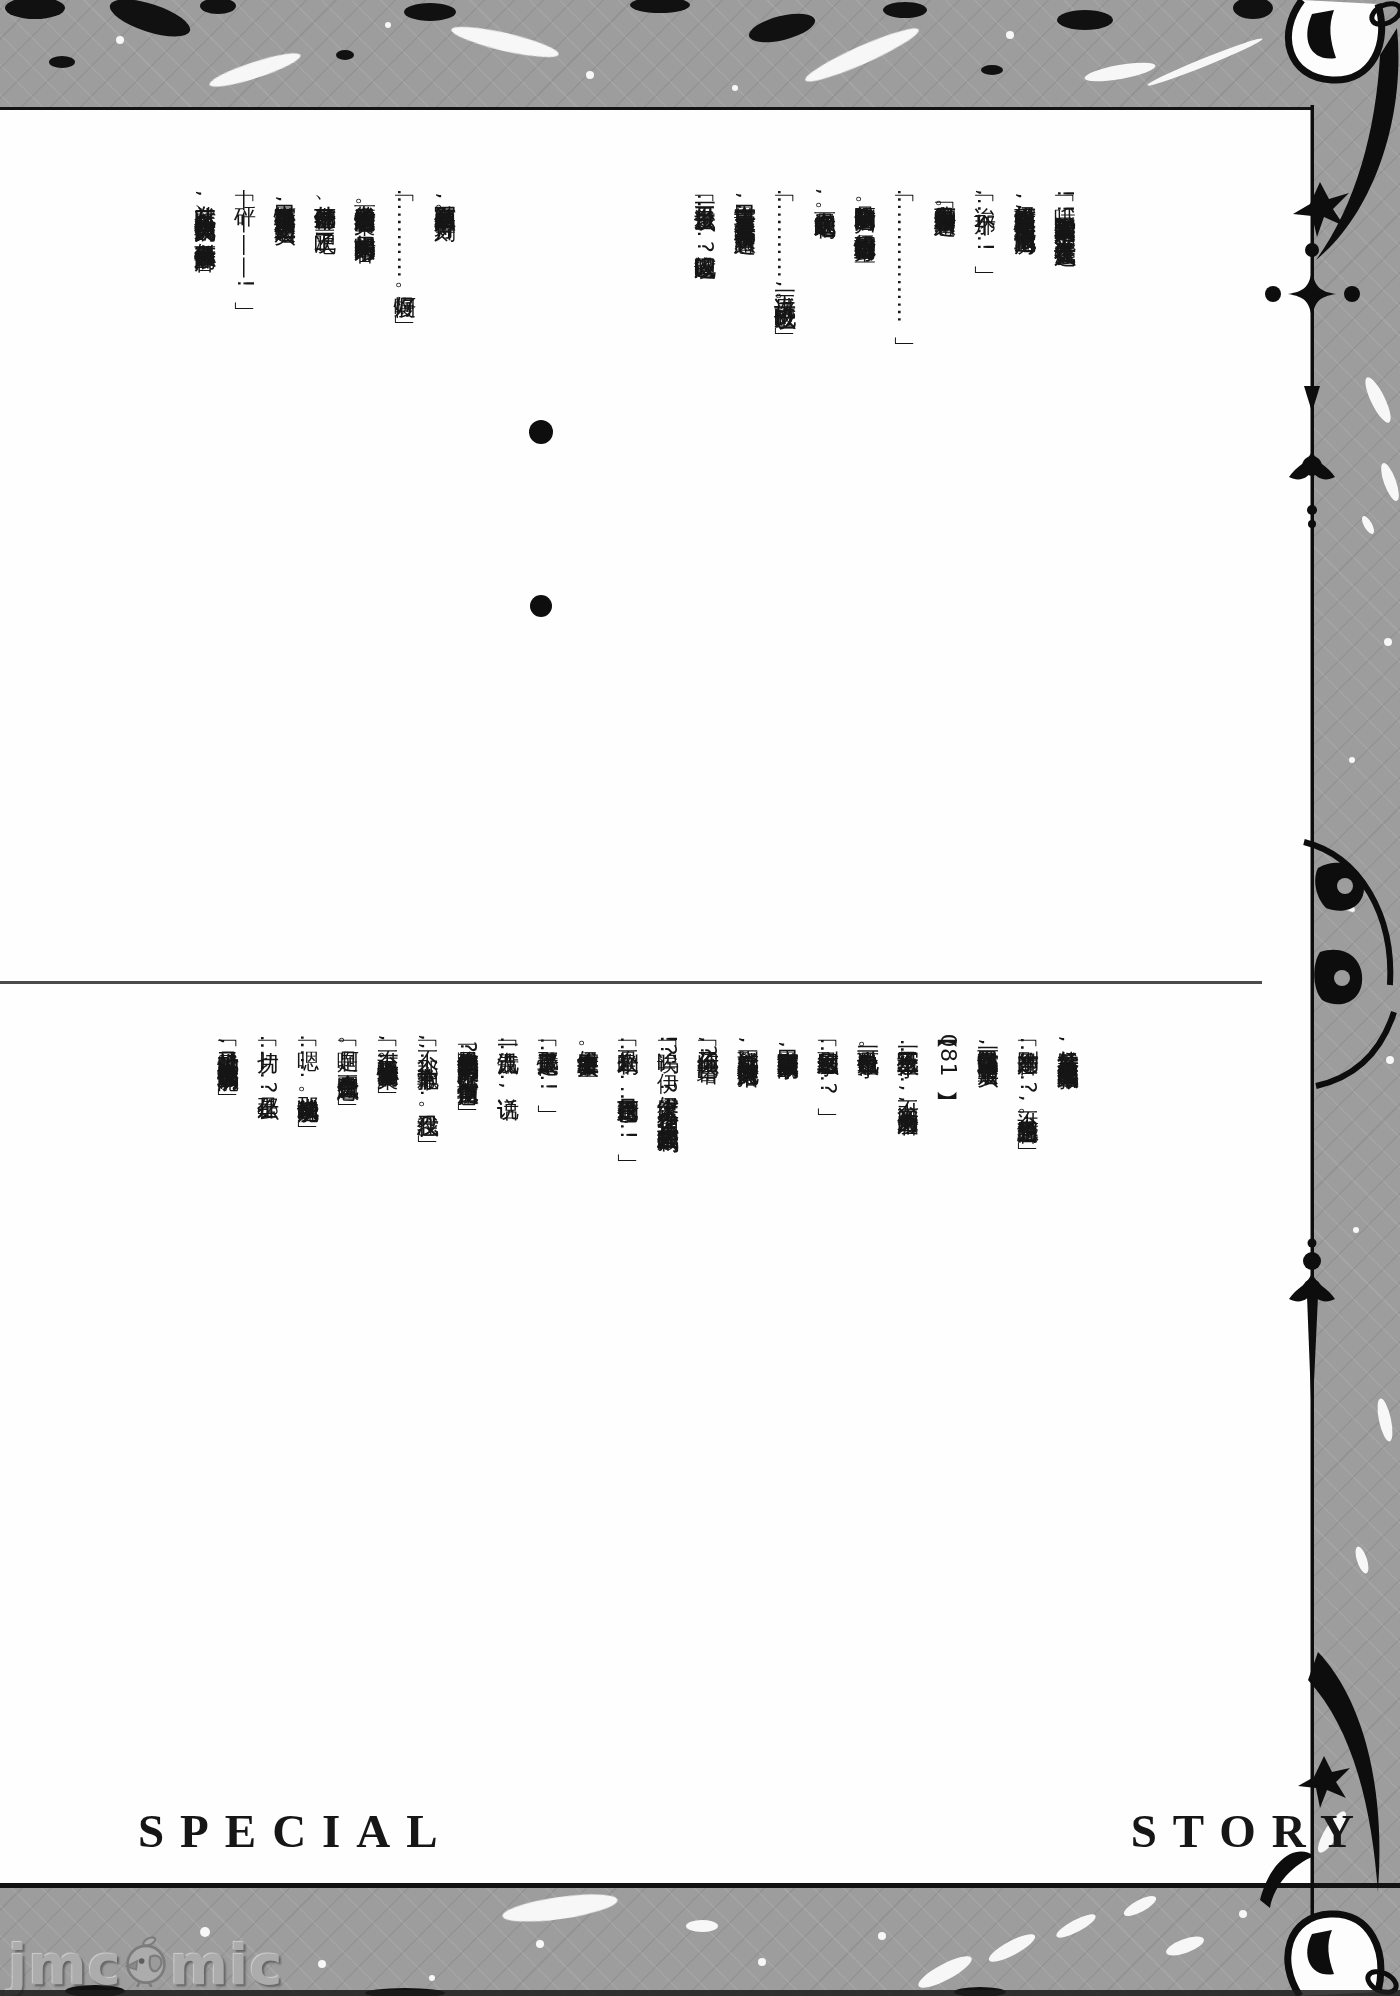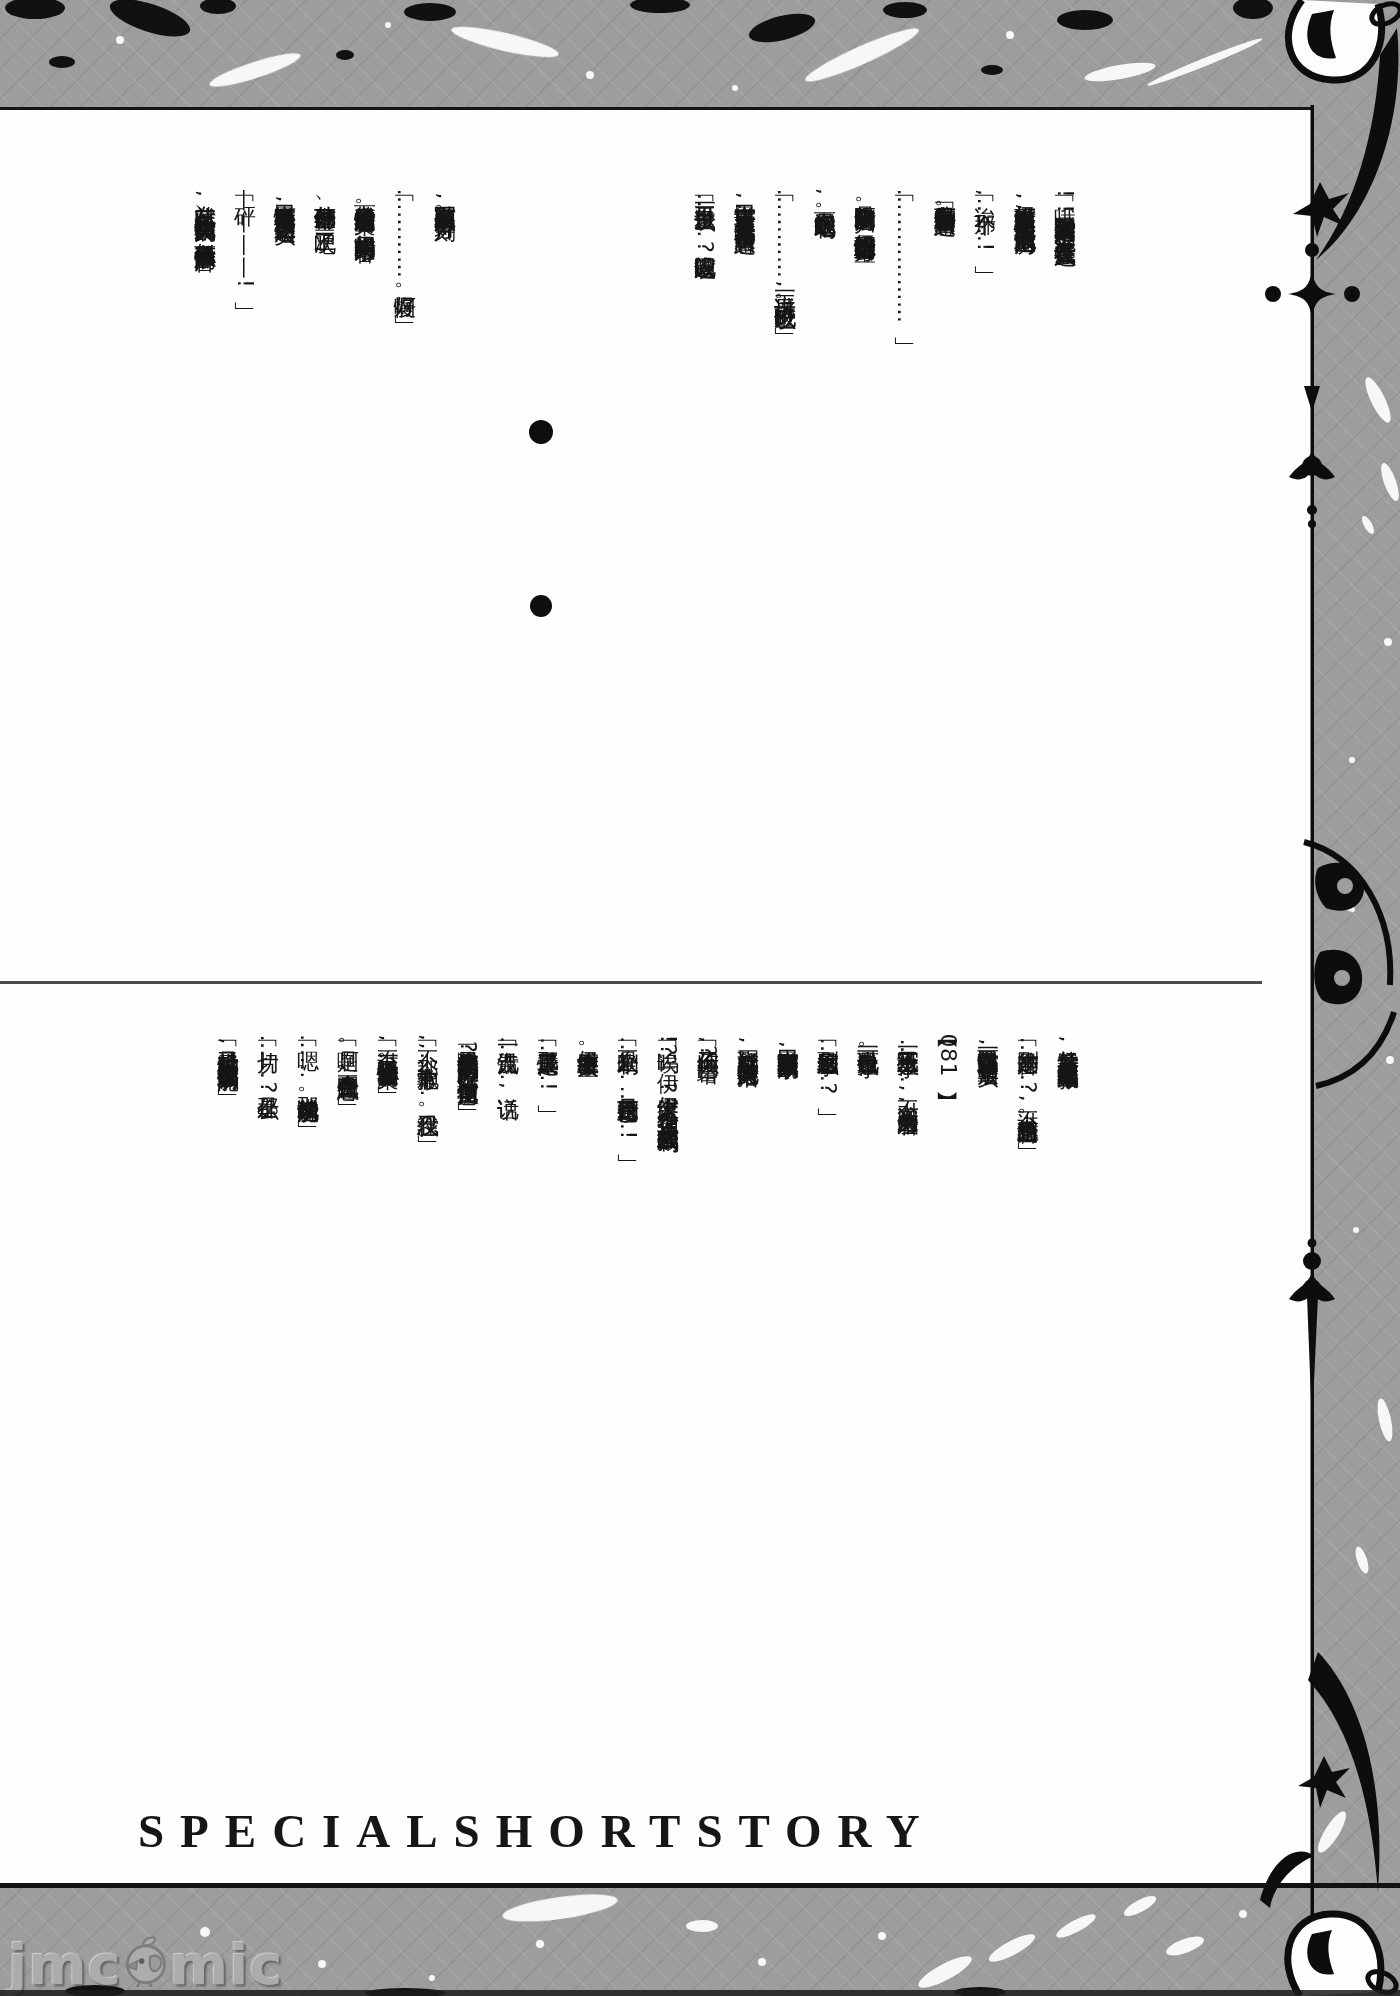--- a/index.html
+++ b/index.html
@@ -23,21 +23,21 @@
           font-size:22px;letter-spacing:0.5px;line-height:40px;color:#161616;}
   .vgroup p{margin:0;padding:0;}
   .grp-top-right{top:188px;right:315px;height:788px;}
   .grp-top-left{top:188px;right:935px;height:792px;}
   .grp-bottom{top:1033px;right:312px;height:788px;}
   .bullet{position:absolute;background:#0e0e0e;border-radius:50%;}
   .bullet.b1{left:529px;top:420px;width:24px;height:24px;}
   .bullet.b2{left:530px;top:595px;width:22px;height:22px;}
   
   .story-title{position:absolute;left:138px;top:1804px;width:1232px;display:flex;
-    font-family:"Liberation Serif",serif;font-weight:700;
+    justify-content:space-between;font-family:"Liberation Serif",serif;font-weight:700;
     font-size:47px;color:#161616;}
   .story-title span{letter-spacing:0.34em;}
   
   .watermark{position:absolute;left:8px;top:1932px;display:flex;align-items:center;
     font-weight:bold;font-size:56px;color:#acacac;letter-spacing:1px;
     text-shadow:2px 2px 2px rgba(55,55,55,.55), -1px -1px 1px rgba(235,235,235,.65);}
   .watermark svg{margin:0 -2px;position:relative;top:-4px;}
   .border-art{position:absolute;left:1260px;top:0;}
 </style>
 </head>
@@ -156,21 +156,20 @@
     <p>「不,那个,非常抱歉……我没忍住。」</p>
     <p>「不过,它似乎给了你一个相当奇怪的答案。」</p>
     <p>「是啊。完全不明白是什么意思。」</p>
     <p>「嗯……那就来试试切片功能吧。」</p>
     <p>「切片……那是什么?」</p>
     <p>「就是为了这种时候,我在底座上加装了投影仪的功能。」</p>
   </div>
 
   <div class="story-title">
     <span>SPECIAL</span>
-    <span>SHORT</span>
     <span>STORY</span>
   </div>
 
   <div class="bottom-rule"></div>
 
   <svg class="border-art" width="140" height="1996" viewBox="0 0 140 1996">
     <g stroke="#0d0d0d" fill="#0d0d0d">
       <rect x="50.5" y="105" width="3.5" height="1815" stroke="none"></rect>
 
       <path d="M42,0 C16,34 28,78 72,80 C112,82 130,44 118,4" fill="#fdfdfd" stroke-width="7"></path>

